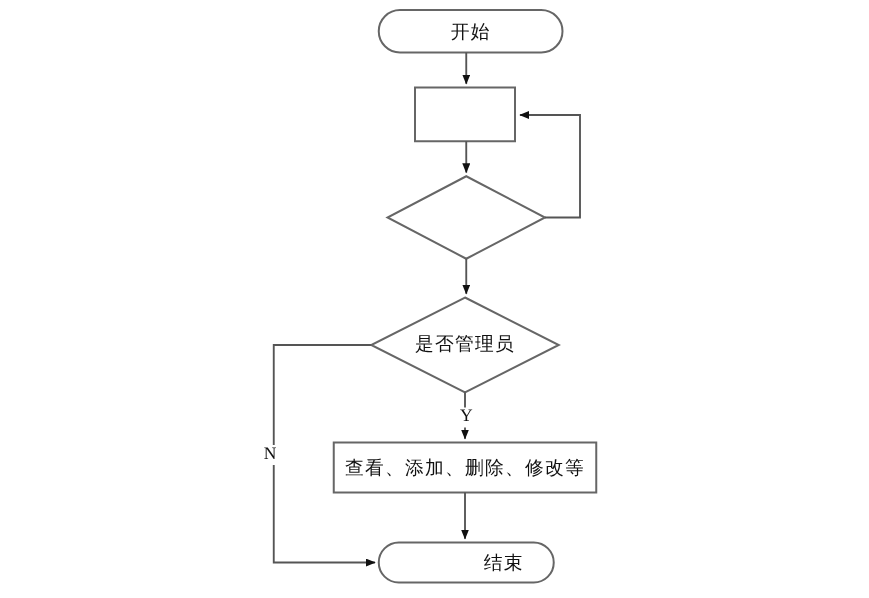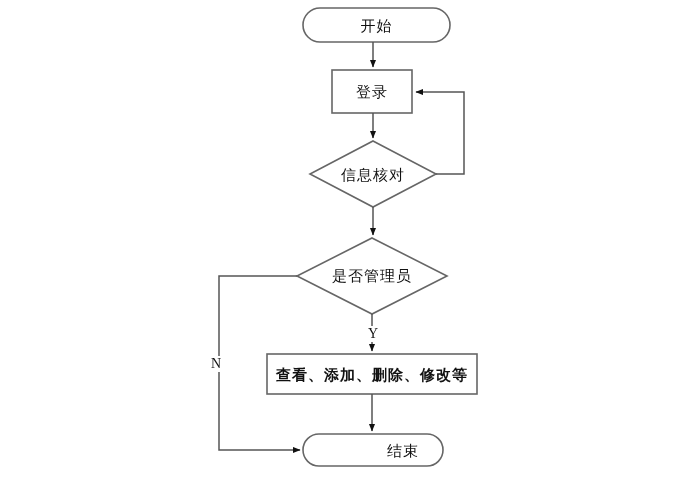--- a/index.html
+++ b/index.html
@@ -92,27 +92,25 @@
       <path d="M372,314 L372,351" marker-end="url(#arrowhead)"></path>
 
       <path d="M297,276 L219,276 L219,450 L300,450" marker-end="url(#arrowhead)"></path>
 
       <path d="M372,394 L372,431" marker-end="url(#arrowhead)"></path>
     </g>
   </svg>
 
   <div class="node-label" style="left:303px; top:8px; width:147px; height:34px;">开始</div>
 
-  <div class="node-label" style="left:332px; top:70px; width:80px; height:43px;">登录</div>
 
-  <div class="node-label" style="left:310px; top:141px; width:126px; height:66px;">信息核对</div>
 
   <div class="node-label" style="left:297px; top:238px; width:150px; height:76px;font-family:Liberation Serif, serif;">是否管理员</div>
 
-  <div class="node-label" style="left:267px; top:354px; width:210px; height:40px;font-weight:bold;">查看、添加、删除、修改等</div>
+  <div class="node-label" style="left:267px; top:354px; width:210px; height:40px;">查看、添加、删除、修改等</div>
 
   <div class="node-label" style="left:303px; top:434px; width:140px; height:32px;padding-left:30px;">结束</div>
 
   <div class="edge-label" style="left:366px; top:326px;">Y</div>
 
   <div class="edge-label" style="left:209px; top:356px;">N</div>
 
   <div class="shape-hit" style="left:303px; top:8px; width:147px; height:34px;"></div>
   <div class="shape-hit" style="left:332px; top:70px; width:80px; height:43px;"></div>
   <div class="shape-hit" style="left:310px; top:141px; width:126px; height:66px;"></div>

